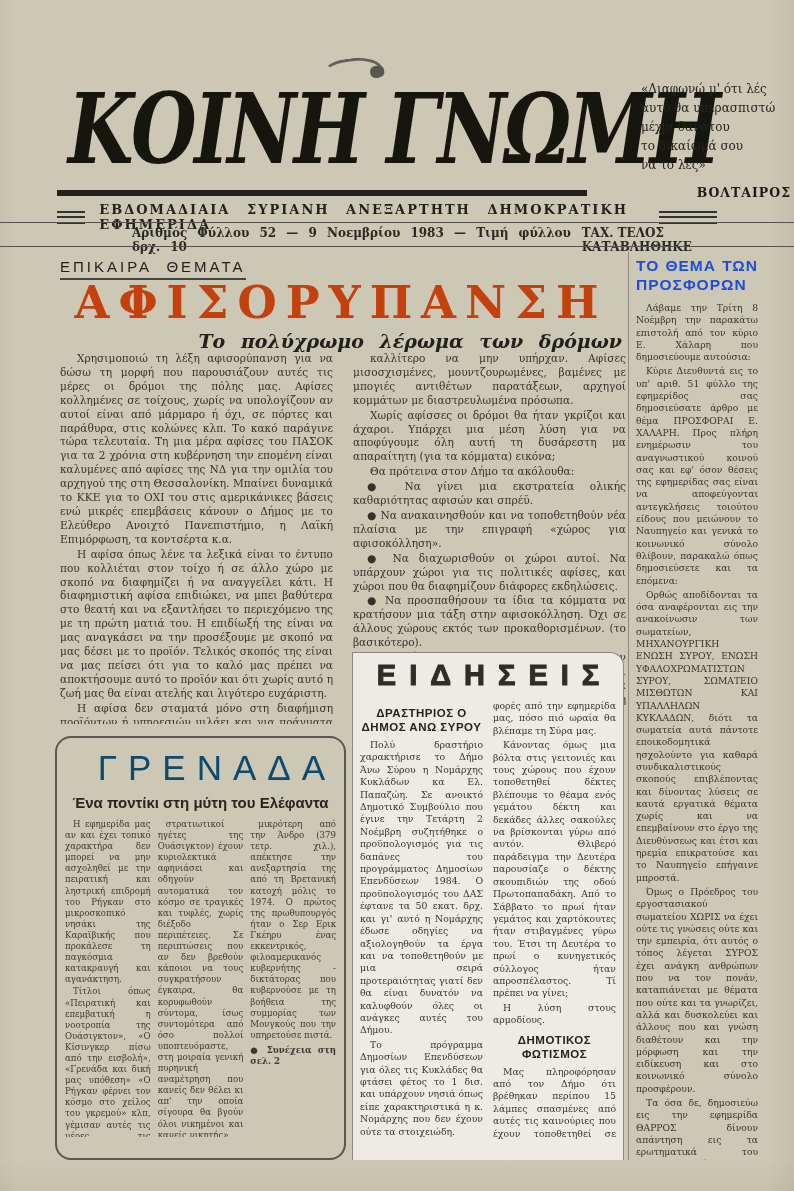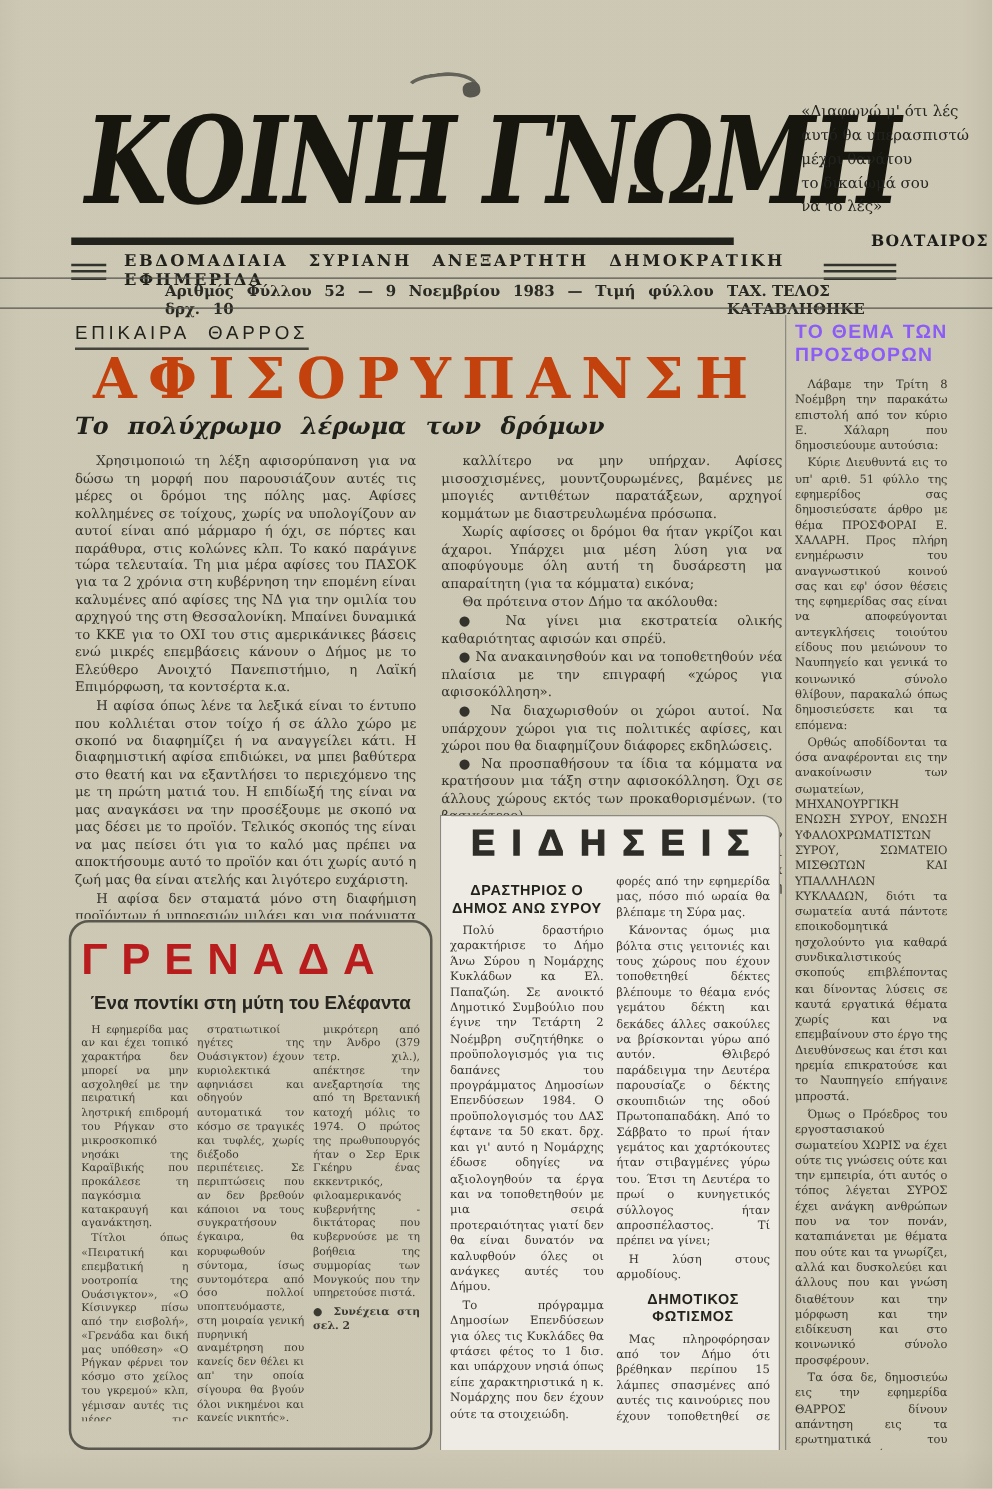--- a/index.html
+++ b/index.html
@@ -35,31 +35,31 @@
   .r1{top:222px;}
   .r2{top:246px;}
   .issue-row{left:57px;top:226px;width:700px;display:flex;justify-content:space-between;
     font-size:12px;font-weight:bold;color:#2a2a24;}
   .issue-row .left{margin-left:75px;word-spacing:6px;}
   
   .kicker{left:60px;top:258px;font-family:"Liberation Sans",sans-serif;font-size:15px;
     letter-spacing:3px;color:#22221d;border-bottom:2px solid #44443c;padding-bottom:3px;word-spacing:8px;}
   .headline{left:60px;top:276px;width:562px;text-align:center;font-weight:bold;
     font-size:45px;letter-spacing:9px;color:#c2410c;}
-  .subhead{left:60px;top:330px;width:562px;text-align:left;font-style:italic;font-weight:bold;
+  .subhead{left:60px;top:330px;width:562px;text-align:right;font-style:italic;font-weight:bold;
     font-size:19px;word-spacing:9px;color:#21211b;}
-  .lead-cols{left:60px;top:363px;width:566px;height:372px;display:flex;gap:20px;overflow:hidden;}
+  .lead-cols{left:60px;top:352px;width:566px;height:372px;display:flex;gap:20px;overflow:hidden;}
   .lead-col{width:276px;font-size:10.6px;line-height:13.9px;text-align:justify;color:#33322c;}
   .p{text-indent:17px;margin:0 0 1px 0;}
   .bullet{text-indent:14px;margin:1px 0;}
   
   .grenada{left:55px;top:736px;width:291px;height:424px;border:2px solid #59574e;border-radius:16px;
     padding:8px 8px 6px 8px;box-sizing:border-box;overflow:hidden;}
-  .gren-title{text-align:left;font-family:"Liberation Sans",sans-serif;font-weight:bold;
-    font-size:35px;letter-spacing:11px;color:#b91c1c;margin-top:2px;}
+  .gren-title{text-align:right;font-family:"Liberation Sans",sans-serif;font-weight:normal;
+    font-size:35px;letter-spacing:11px;color:#0c4a6e;margin-top:2px;}
   .gren-sub{text-align:center;font-family:"Liberation Sans",sans-serif;font-weight:bold;
     font-size:15px;color:#26251f;margin:6px 0 8px 0;}
   .gren-cols{display:flex;gap:7px;height:318px;overflow:hidden;}
   .gren-col{width:88px;font-size:8.6px;line-height:11.1px;text-align:justify;color:#3a3932;}
   .gren-col .p{text-indent:8px;}
   .more{font-weight:bold;margin-top:4px;}
   
   .news{left:352px;top:652px;width:272px;height:508px;border:1px solid #8b897f;border-bottom:none;
     border-radius:0 14px 0 0;padding:6px 7px;box-sizing:border-box;overflow:hidden;background:#edebe3;}
   .news-header{text-align:center;font-family:"Liberation Sans",sans-serif;font-weight:bold;
@@ -69,21 +69,21 @@
   .news-col{width:124px;font-size:9.3px;line-height:12.4px;text-align:justify;color:#36352e;}
   .news-col .p{text-indent:10px;margin:0 0 2px 0;}
   .art-title{font-family:"Liberation Sans",sans-serif;font-weight:bold;font-size:11.5px;
     line-height:14px;text-align:center;color:#23221c;margin:6px 0 5px 0;letter-spacing:.5px;}
   
   .vrule{width:1px;background:#8d8b81;}
   .vr-rail{left:628px;top:252px;height:908px;}
   .rail{left:636px;top:256px;width:122px;height:904px;overflow:hidden;font-size:9.2px;line-height:12.3px;
     text-align:justify;color:#35342d;}
   .rail-title{font-family:"Liberation Sans",sans-serif;font-weight:bold;font-size:15.5px;line-height:19px;
-    color:#8b5cf6;letter-spacing:1px;margin-bottom:8px;}
+    color:#1d4ed8;letter-spacing:1px;margin-bottom:8px;}
   .rail .p{text-indent:10px;margin:0 0 2px 0;}
   .rail .lede{font-weight:normal;}
 </style>
 </head>
 <body>
 
 <div class="abs smudge"></div>
 <div class="abs mast-title">ΚΟΙΝΗ ΓΝΩΜΗ</div>
 
 <div class="abs motto">
@@ -101,21 +101,21 @@
   <span>ΕΒΔΟΜΑΔΙΑΙΑ ΣΥΡΙΑΝΗ ΑΝΕΞΑΡΤΗΤΗ ΔΗΜΟΚΡΑΤΙΚΗ ΕΦΗΜΕΡΙΔΑ</span>
   <span class="orn right"></span>
 </div>
 <div class="abs hrule r1"></div>
 <div class="abs issue-row">
   <span class="left">Αριθμός Φύλλου 52 — 9 Νοεμβρίου 1983 — Τιμή φύλλου δρχ. 10</span>
   <span>ΤΑΧ. ΤΕΛΟΣ ΚΑΤΑΒΛΗΘΗΚΕ</span>
 </div>
 <div class="abs hrule r2"></div>
 
-<div class="abs kicker">ΕΠΙΚΑΙΡΑ ΘΑΡΡΟΣ</div>
+<div class="abs kicker">ΕΠΙΚΑΙΡΑ ΘΕΜΑΤΑ</div>
 <div class="abs headline">ΑΦΙΣΟΡΥΠΑΝΣΗ</div>
 <div class="abs subhead">Το πολύχρωμο λέρωμα των δρόμων</div>
 
 <div class="abs lead-cols">
   <div class="lead-col">
     <p class="p">Χρησιμοποιώ τη λέξη αφισορύπανση για να δώσω τη μορφή που παρουσιάζουν αυτές τις μέρες οι δρόμοι της πόλης μας. Αφίσες κολλημένες σε τοίχους, χωρίς να υπολογίζουν αν αυτοί είναι από μάρμαρο ή όχι, σε πόρτες και παράθυρα, στις κολώνες κλπ. Το κακό παράγινε τώρα τελευταία. Τη μια μέρα αφίσες του ΠΑΣΟΚ για τα 2 χρόνια στη κυβέρνηση την επομένη είναι καλυμένες από αφίσες της ΝΔ για την ομιλία του αρχηγού της στη Θεσσαλονίκη. Μπαίνει δυναμικά το ΚΚΕ για το ΟΧΙ του στις αμερικάνικες βάσεις ενώ μικρές επεμβάσεις κάνουν ο Δήμος με το Ελεύθερο Ανοιχτό Πανεπιστήμιο, η Λαϊκή Επιμόρφωση, τα κοντσέρτα κ.α.</p>
     <p class="p">Η αφίσα όπως λένε τα λεξικά είναι το έντυπο που κολλιέται στον τοίχο ή σε άλλο χώρο με σκοπό να διαφημίζει ή να αναγγείλει κάτι. Η διαφημιστική αφίσα επιδιώκει, να μπει βαθύτερα στο θεατή και να εξαντλήσει το περιεχόμενο της με τη πρώτη ματιά του. Η επιδίωξή της είναι να μας αναγκάσει να την προσέξουμε με σκοπό να μας δέσει με το προϊόν. Τελικός σκοπός της είναι να μας πείσει ότι για το καλό μας πρέπει να αποκτήσουμε αυτό το προϊόν και ότι χωρίς αυτό η ζωή μας θα είναι ατελής και λιγότερο ευχάριστη.</p>
     <p class="p">Η αφίσα δεν σταματά μόνο στη διαφήμιση προϊόντων ή υπηρεσιών μιλάει και για πράγματα πιο άμεσα πιο συγκεκριμένα. Εκλαϊκεύει τα πολιτικά μηνύματα, δείχνει τους στόχους των κομμάτων και με αυτή (την αφίσα) διοχετεύει μαζικά το πολιτικό σύνθημα. Η πολιτική αφίσα είναι ένας άλλος μεγάλος τομέας της άμεσης προβολής των προγραμμάτων και των στόχων που προβάλουν στις πλατιές μάζες οι πολιτικές παρατάξεις και τα κόμματα. Κάθε κόμμα διαφημίζεται όπως οποιαδήποτε επιχείρηση που θέλει να κάνει γνωστά και αποδεκτά τα προϊόντα της.</p>
 
   </div>

